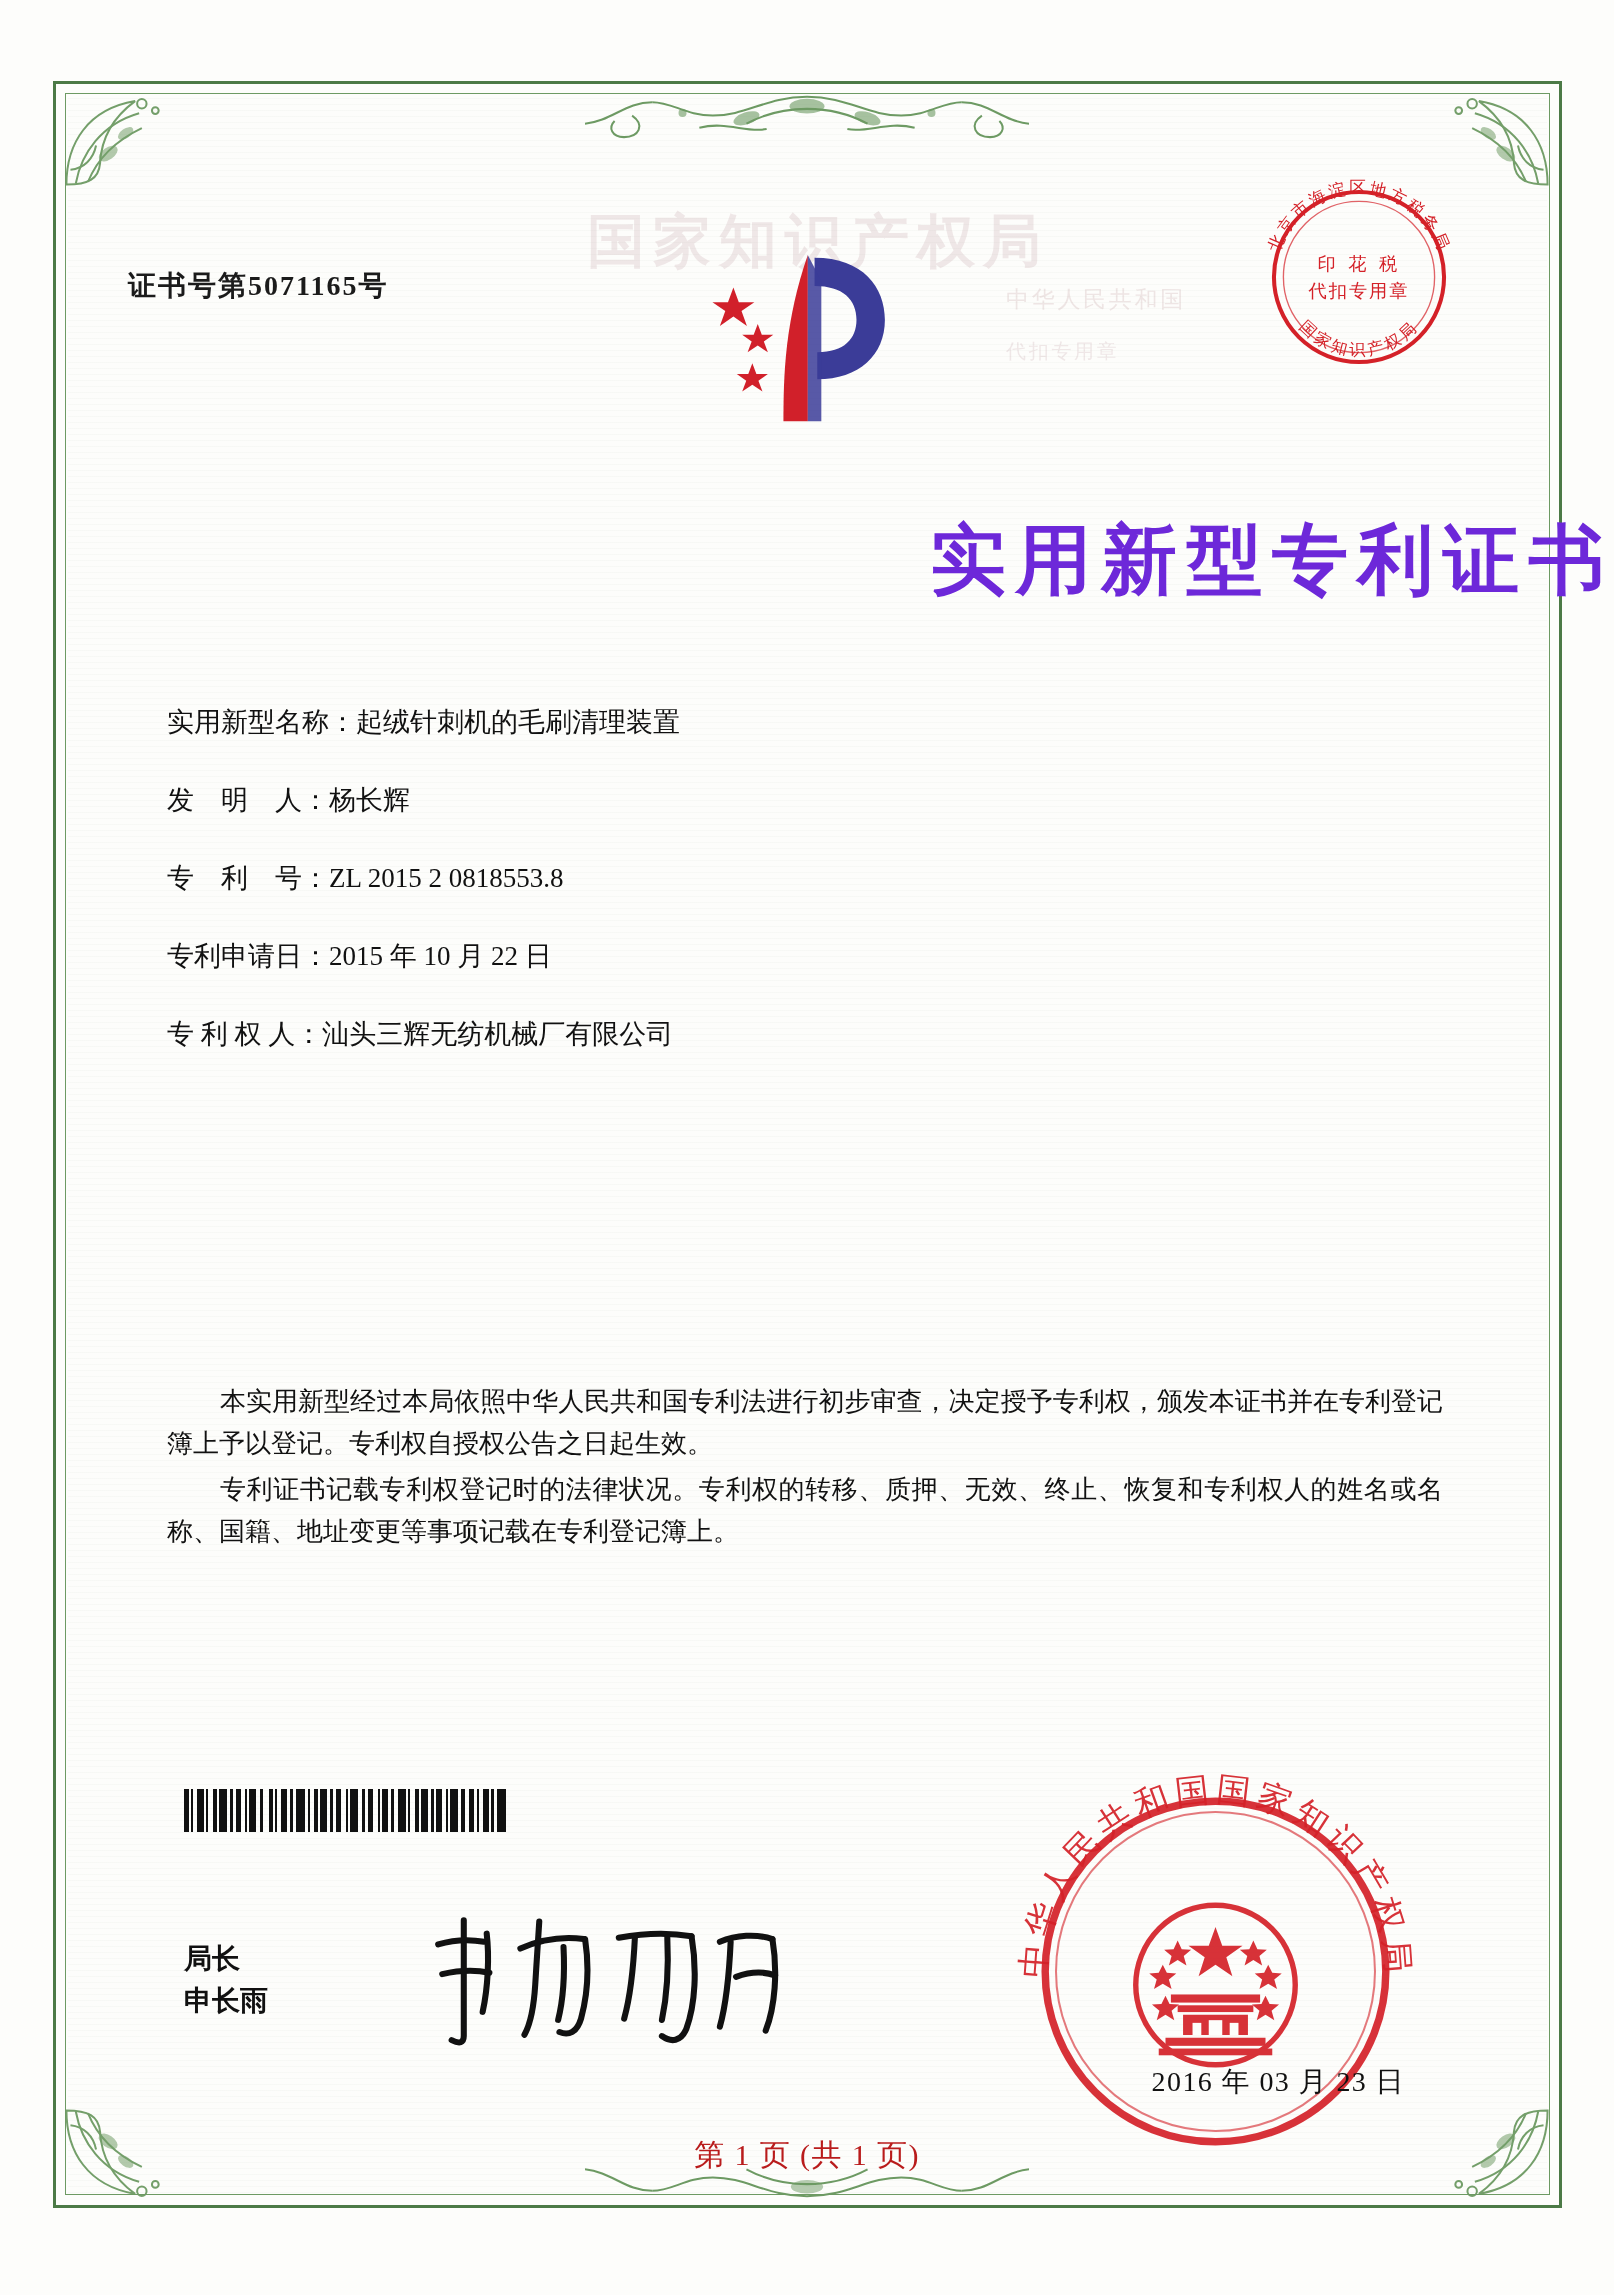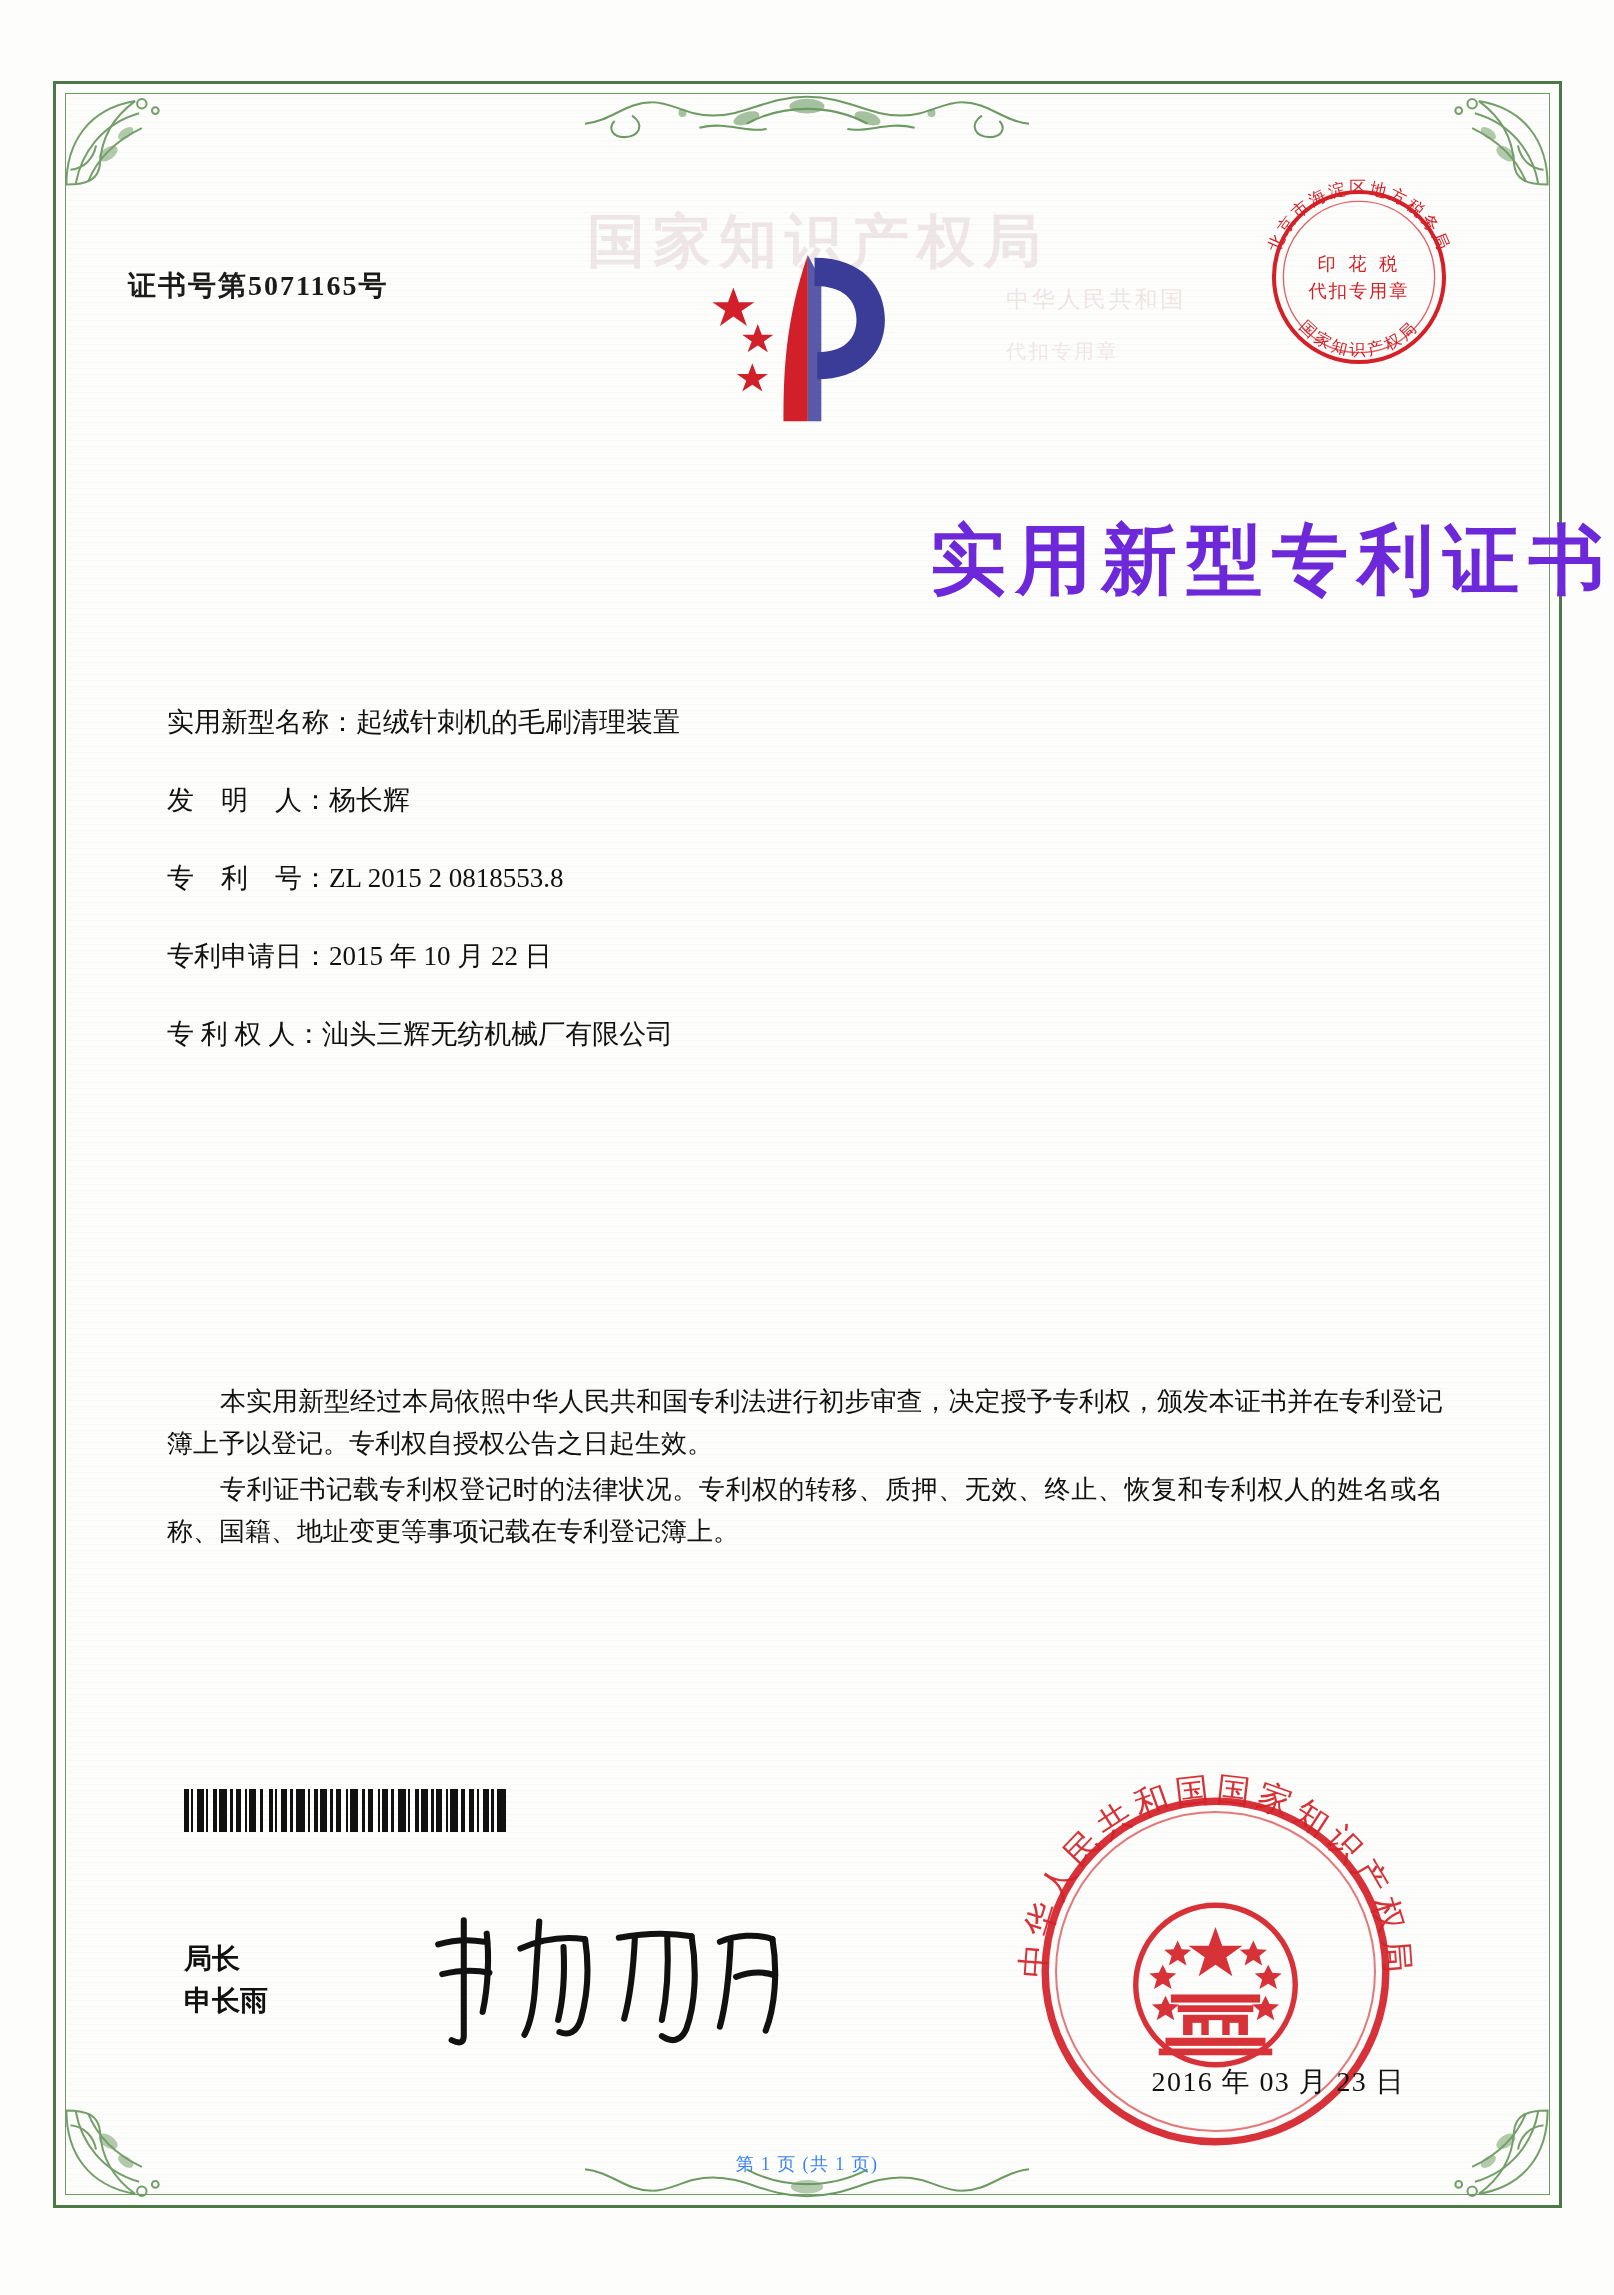--- a/index.html
+++ b/index.html
@@ -262,22 +262,22 @@
     color: #111;
     white-space: nowrap;
   }
 
   
   .page-footer {
     position: absolute;
     left: 0; right: 0;
     bottom: 119px;
     text-align: center;
-    font-size: 18px;
-    color: #3b82f6;
+    font-size: 30px;
+    color: #b91c1c;
     letter-spacing: 1.4px;
   }
 </style>
 </head>
 <body>
 
 <div class="page">
 
   <div class="watermark-wash"></div>
 

